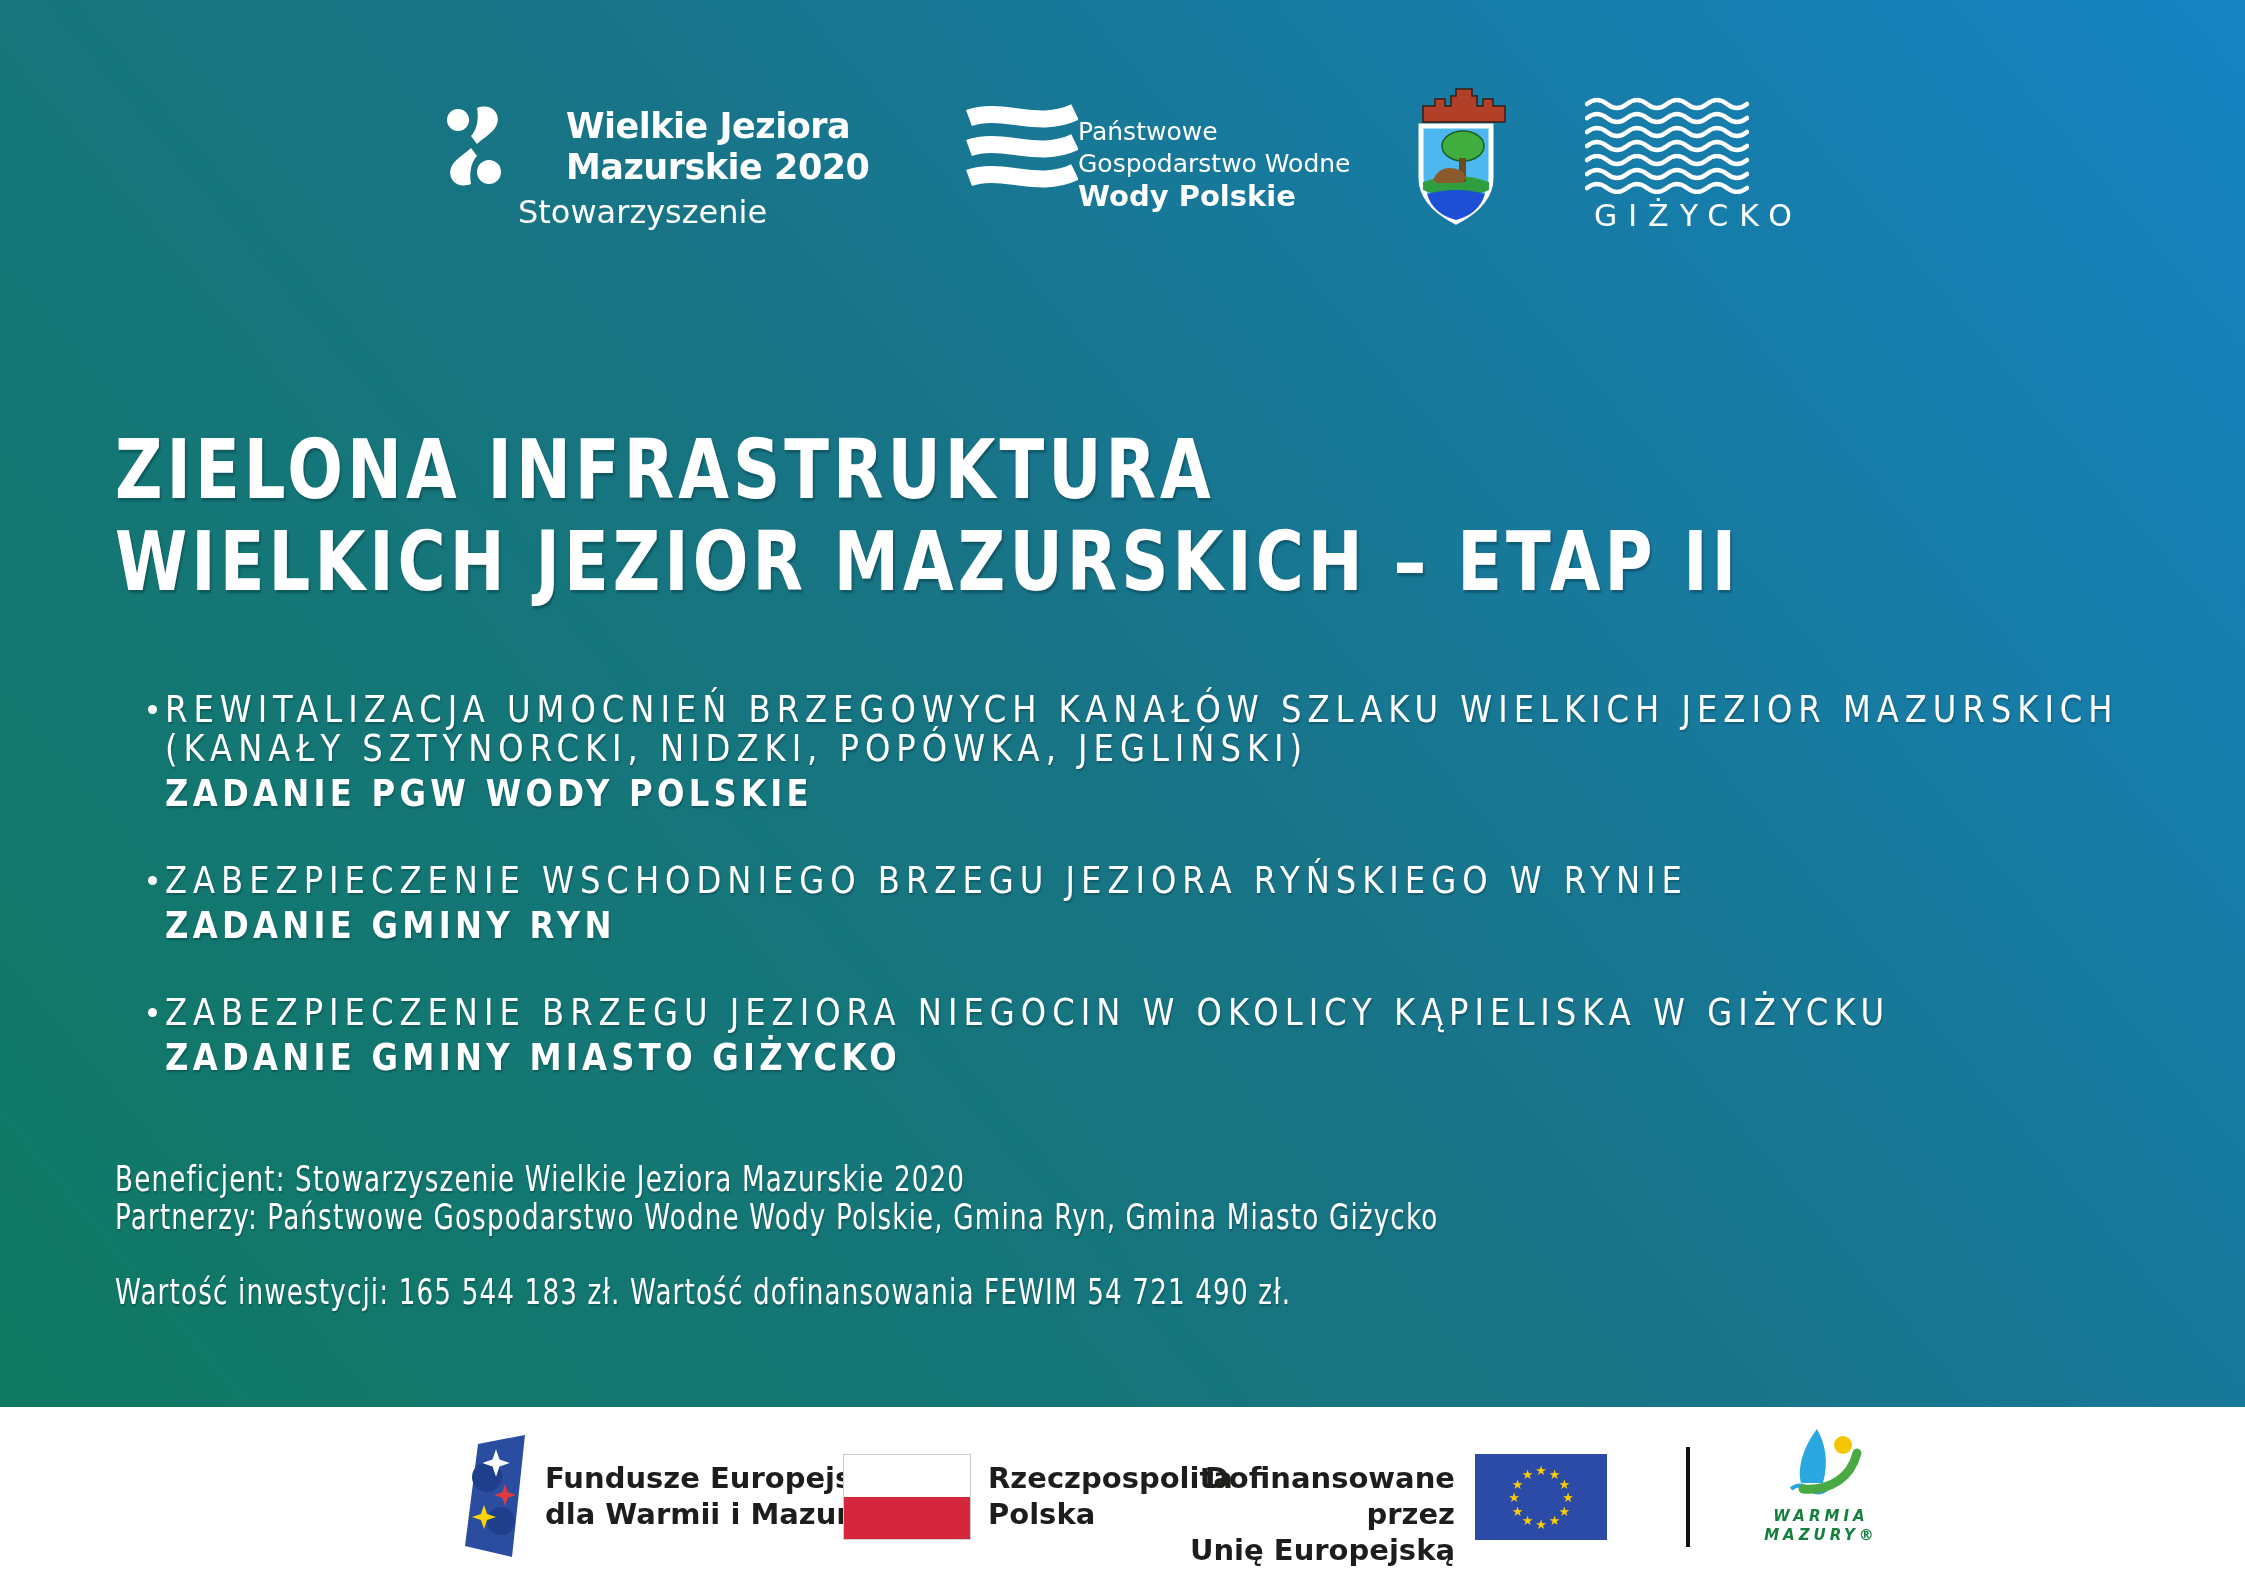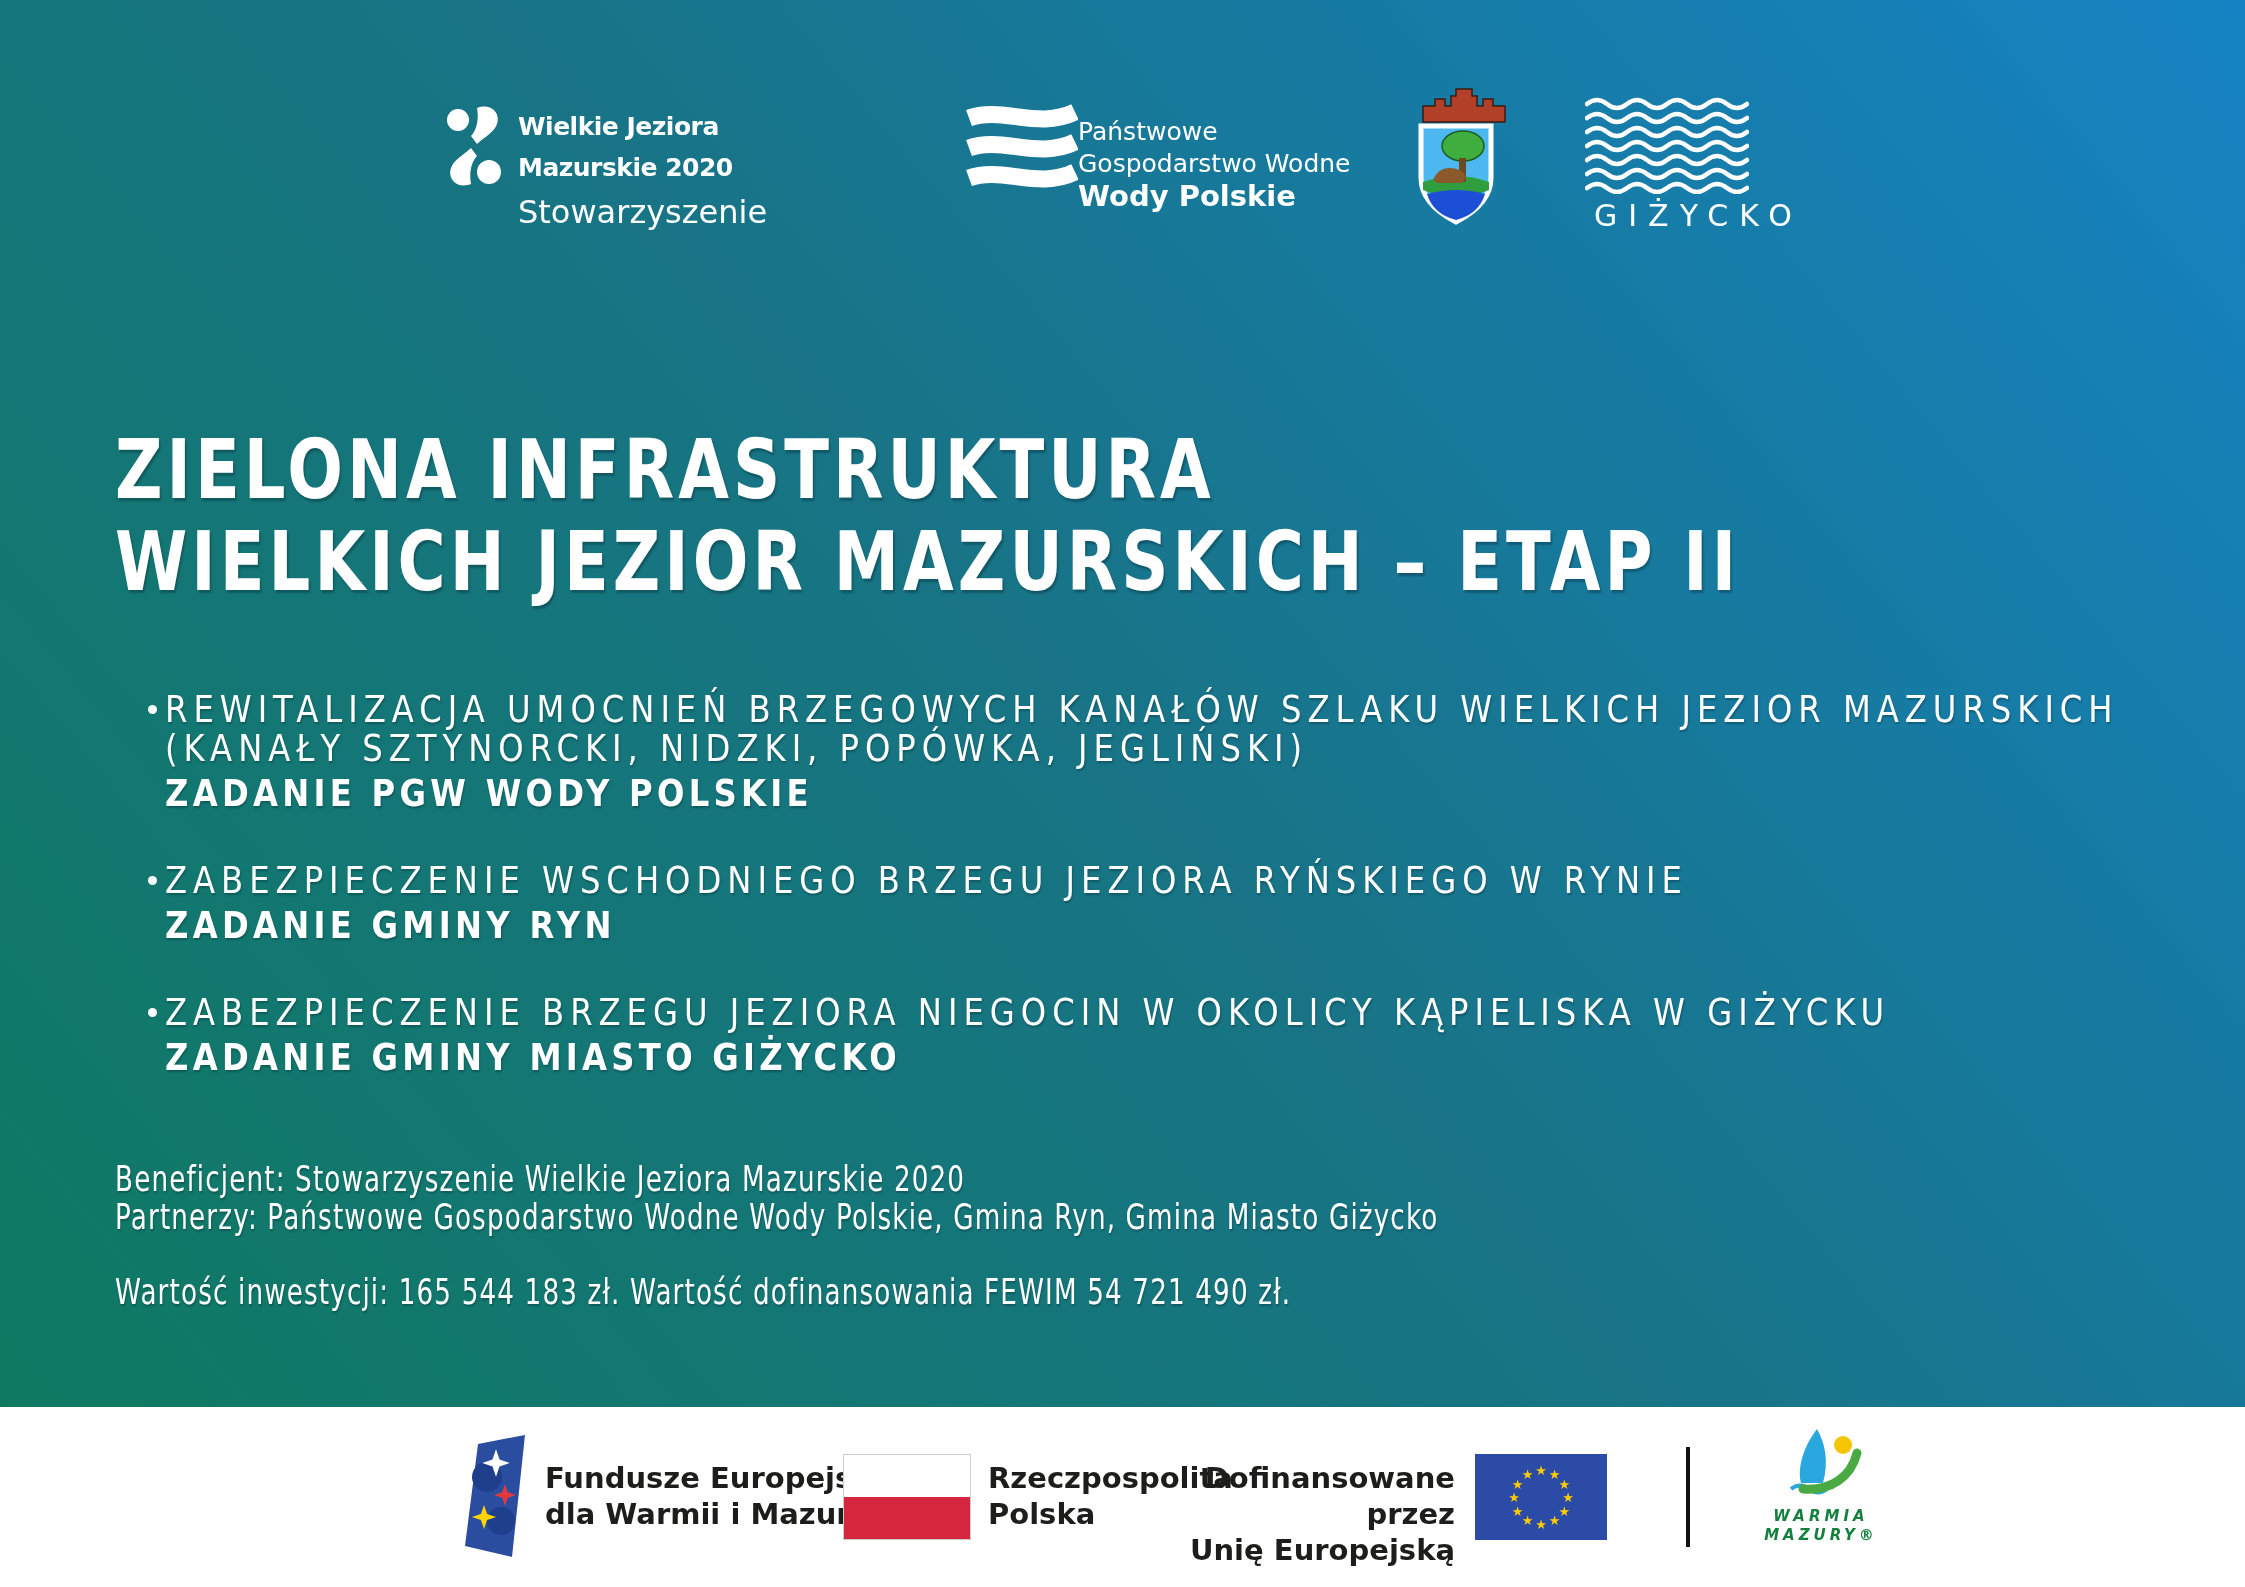--- a/index.html
+++ b/index.html
@@ -9,21 +9,21 @@
     height: 1587px;
     overflow: hidden;
     background: linear-gradient(50deg, #0e7a5e 0%, #187487 52%, #1583c3 100%);
     color: #ffffff;
     font-family: "DejaVu Sans", "Liberation Sans", sans-serif;
   }
 
   
   .logo { position: absolute; display: flex; align-items: flex-start; }
   .logo-wjm { left: 447px; top: 106px; gap: 17px; }
-  .wjm-text .l1 { font-size: 25px; font-weight: bold; line-height: 41px; letter-spacing: -0.5px; }
+  .wjm-text .l1 { font-size: 35px; font-weight: bold; line-height: 41px; letter-spacing: -0.5px; margin-left: 48px; }
   .wjm-text .l2 { font-size: 32px; font-weight: 400; margin-top: 5px; }
 
   .logo-wp { left: 966px; top: 104px; }
   .wp-text { padding-top: 12px; }
   .wp-text .l1 { font-size: 25px; line-height: 32px; font-weight: 400; }
   .wp-text .l2 { font-size: 29px; line-height: 32px; font-weight: bold; }
 
   .logo-herb { left: 1405px; top: 86px; }
 
   .logo-giz { left: 1583px; top: 96px; width: 168px; display: block; text-align: center; }

